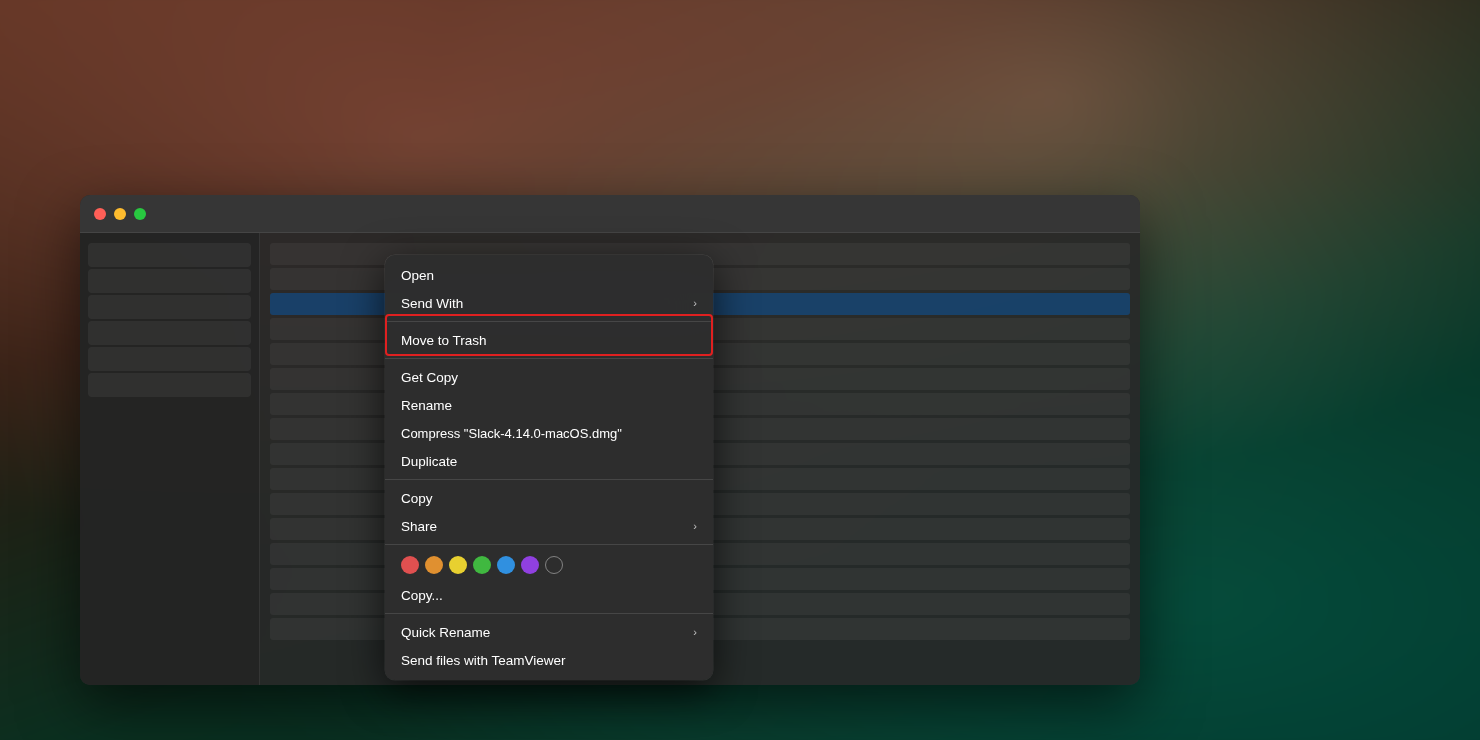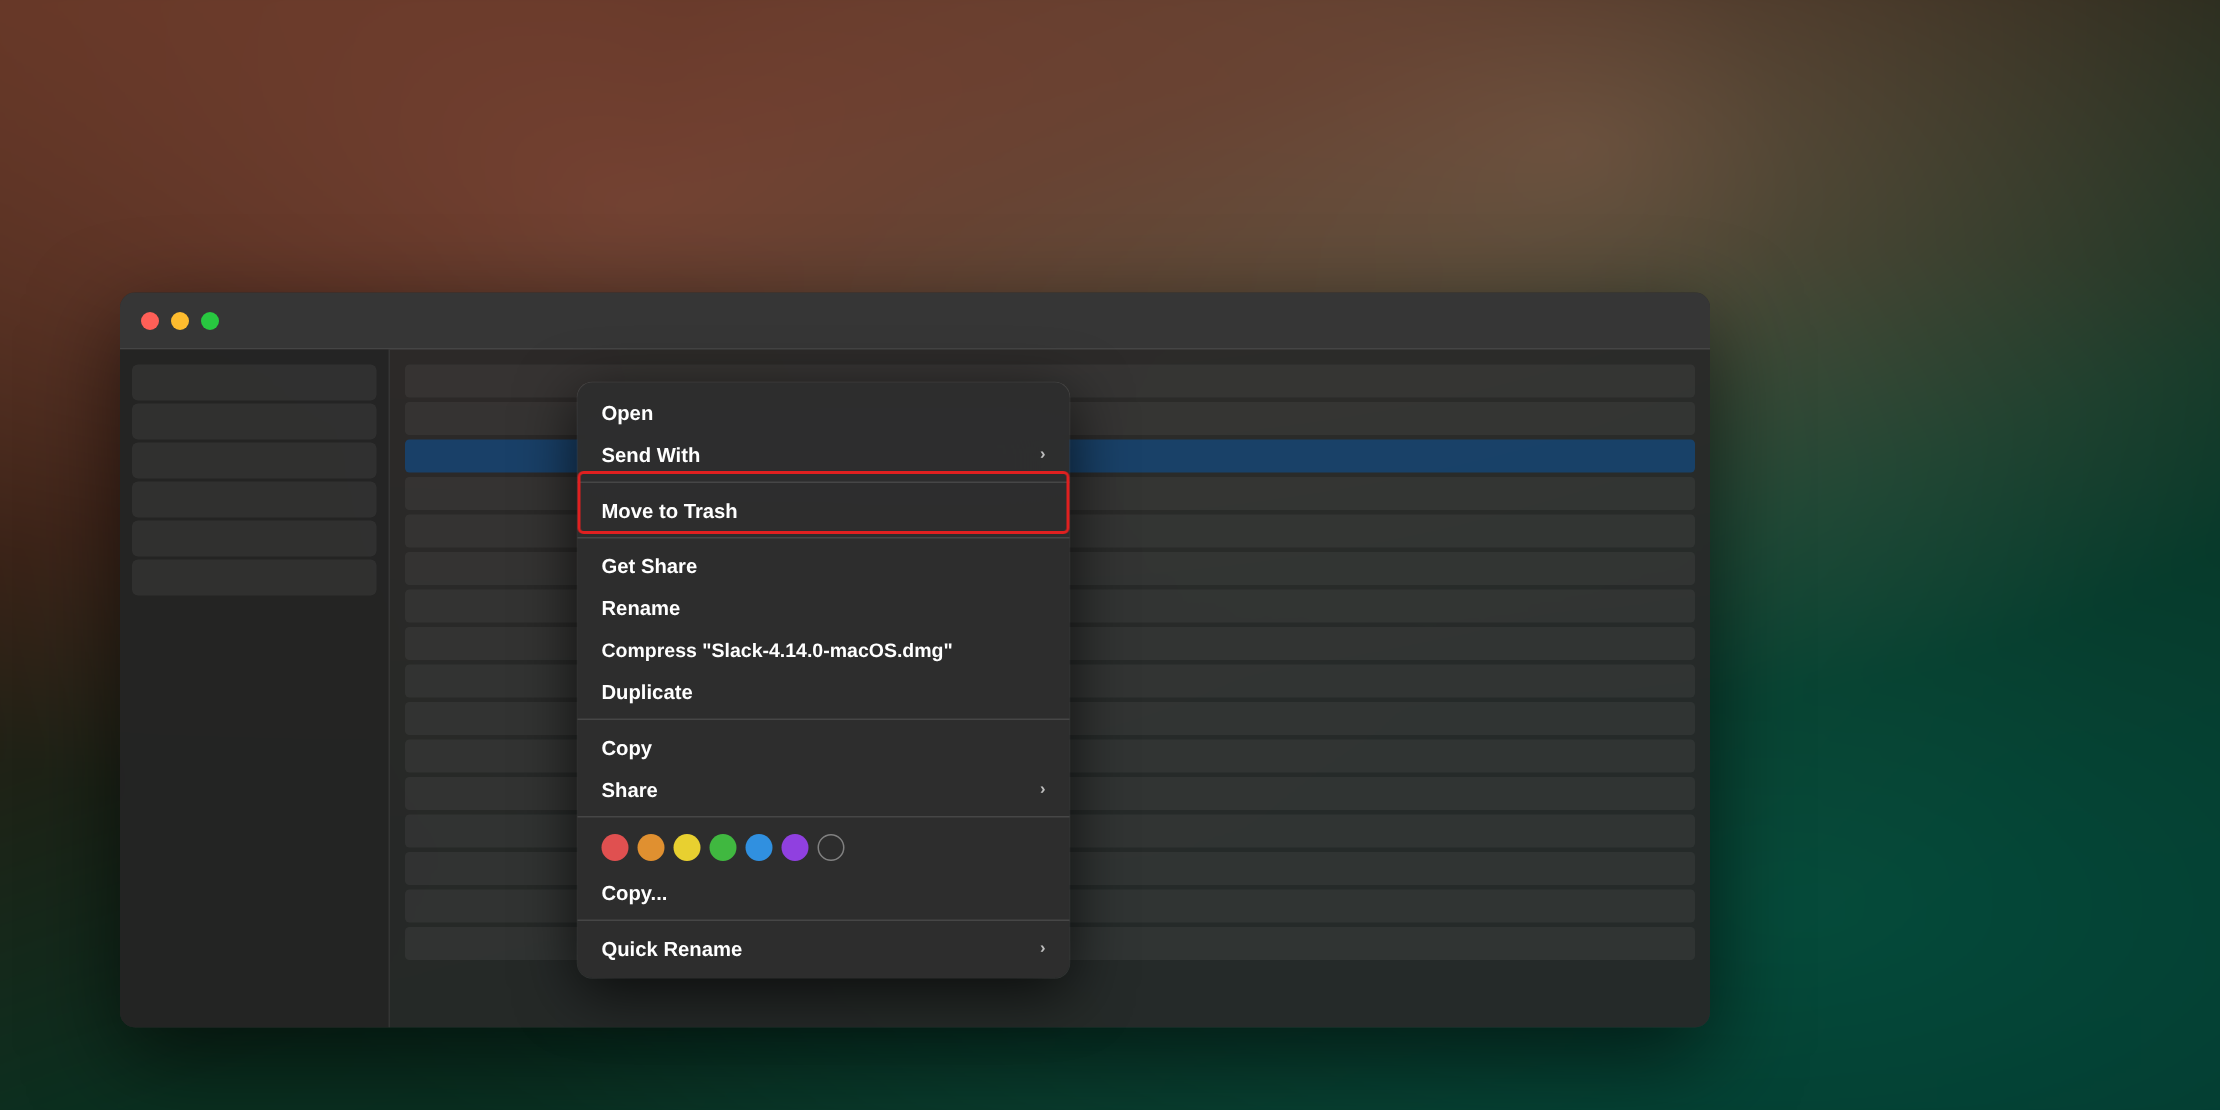--- a/index.html
+++ b/index.html
@@ -111,21 +111,21 @@
     }
 
     .menu-item {
       display: flex;
       align-items: center;
       justify-content: space-between;
       padding: 0 16px;
       height: 28px;
       color: #ffffff;
       font-size: 13.5px;
-      font-weight: 700;
+      font-weight: 400;
       cursor: pointer;
       position: relative;
     }
 
     .menu-item .arrow {
       font-size: 11px;
       color: rgba(255,255,255,0.7);
     }
 
     .menu-separator {
@@ -223,21 +223,21 @@
 
   <div class="menu-separator"></div>
 
   <div class="menu-item">
     <span>Move to Trash</span>
   </div>
 
   <div class="menu-separator"></div>
 
   <div class="menu-item">
-    <span>Get Share</span>
+    <span>Get Copy</span>
   </div>
 
   <div class="menu-item">
     <span>Rename</span>
   </div>
 
   <div class="menu-item" style="font-size:13px;">
     <span>Compress "Slack-4.14.0-macOS.dmg"</span>
   </div>
 
@@ -274,16 +274,19 @@
     <span>Copy...</span>
   </div>
 
   <div class="menu-separator"></div>
 
   <div class="menu-item">
     <span>Quick Rename</span>
     <span class="arrow">›</span>
   </div>
 
+  <div class="menu-item">
+    <span>Send files with TeamViewer</span>
+  </div>
 
 </div>
 
 <div class="move-to-trash-highlight"></div>
 
 </body></html>

